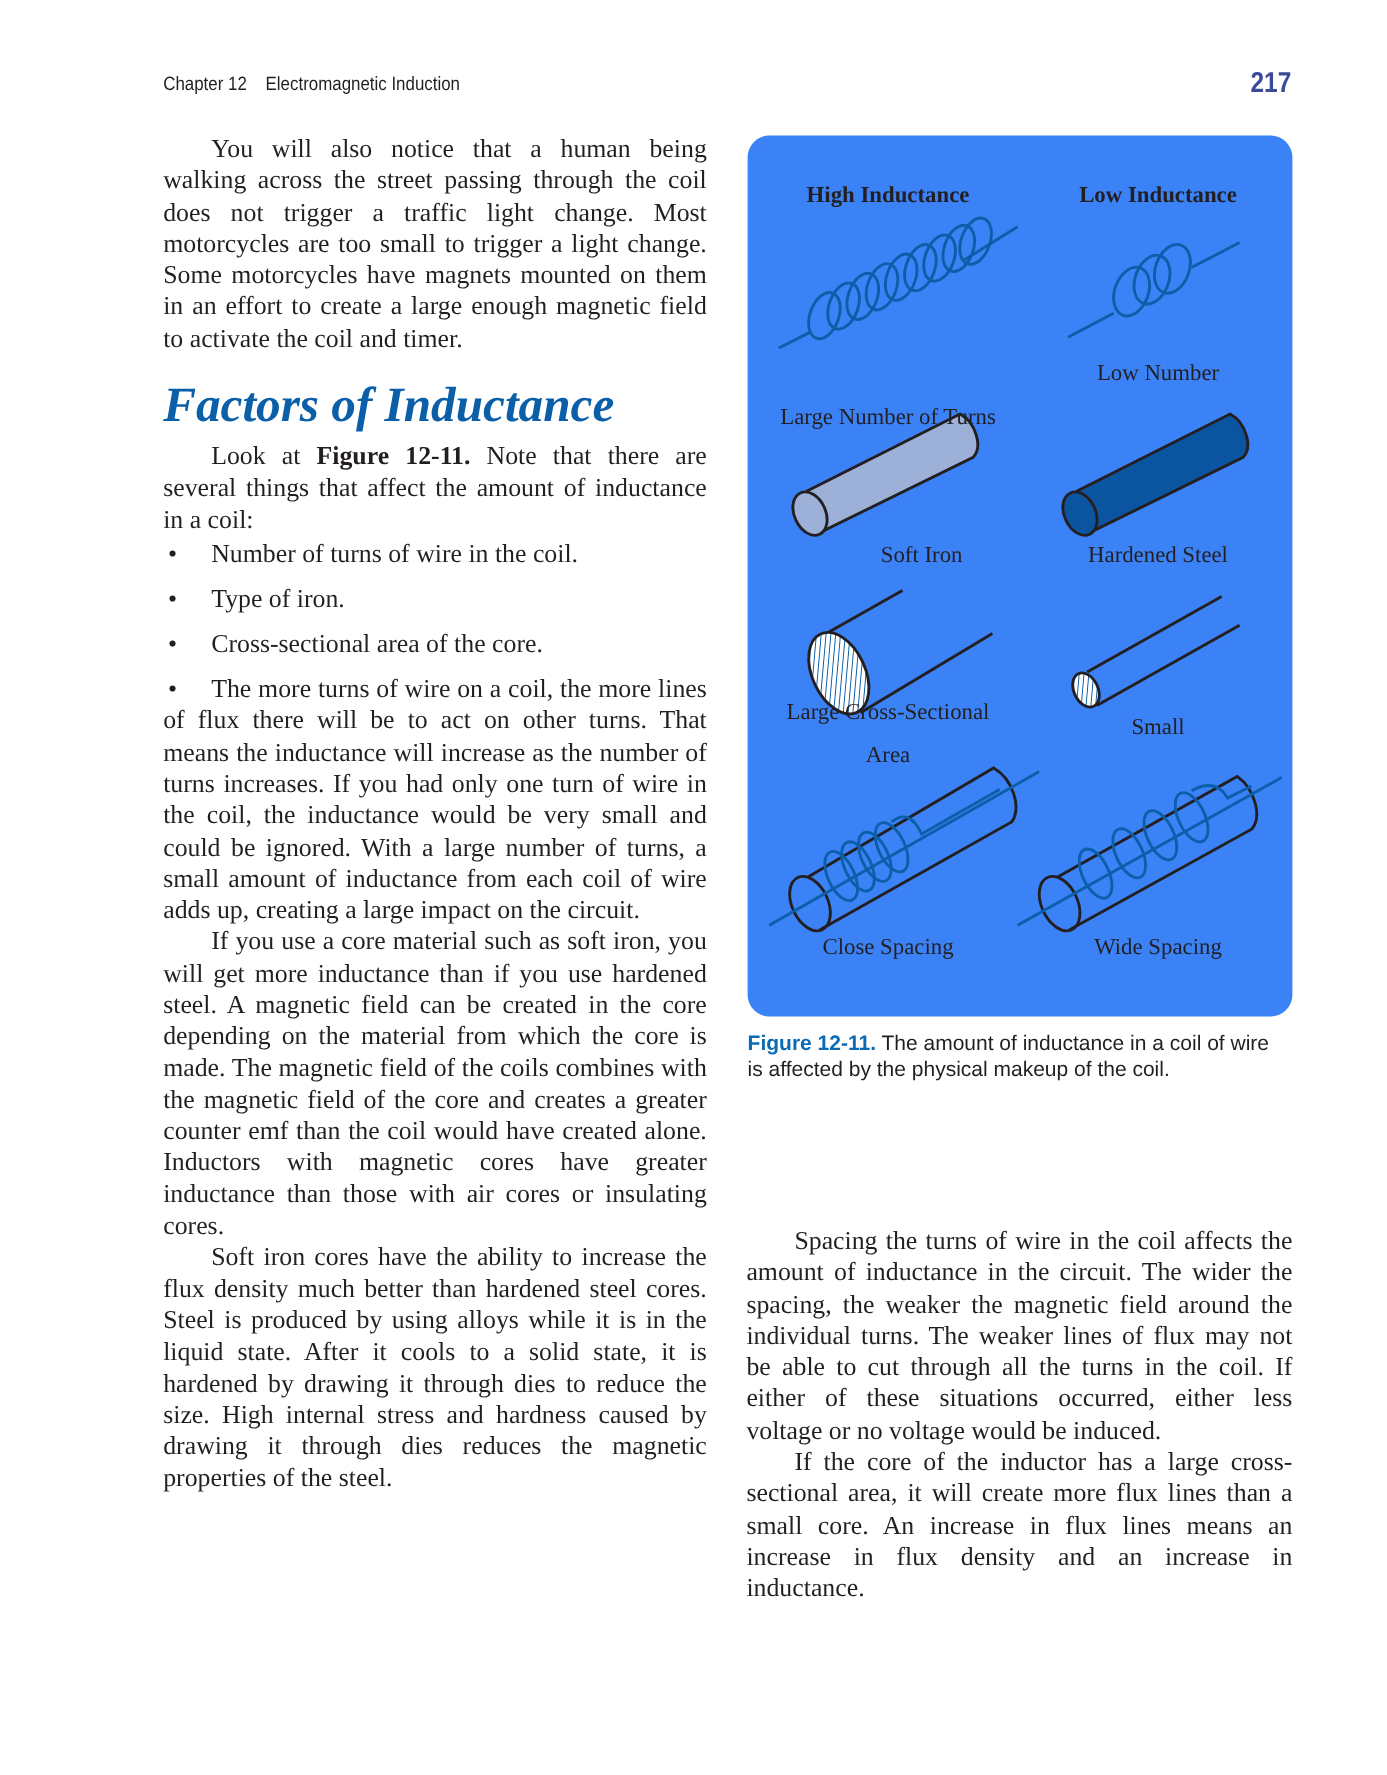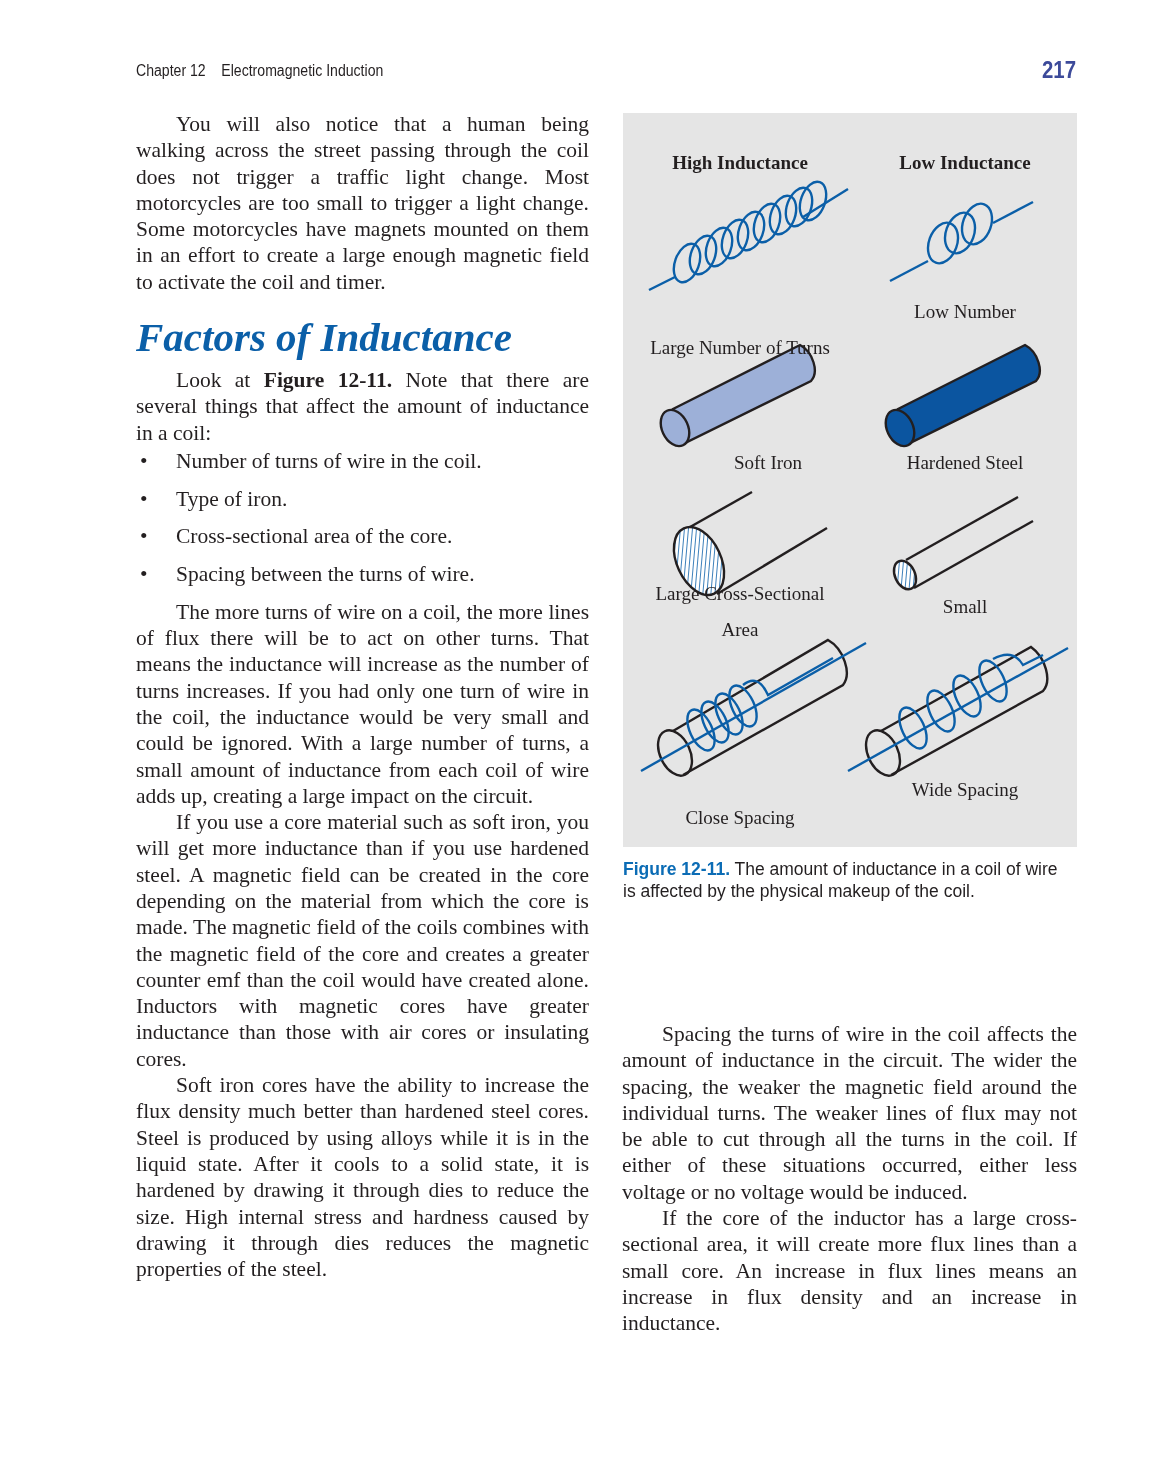--- a/index.html
+++ b/index.html
@@ -8,21 +8,21 @@
   .chapter{position:absolute;left:0;top:4px;font-family:"Liberation Sans",sans-serif;font-size:16px;color:#231f20;transform:scaleX(0.88);transform-origin:left;}
   .pageno{position:absolute;right:0;top:-2px;font-family:"Liberation Sans",sans-serif;font-weight:bold;font-size:24px;color:#3c4a9a;transform:scaleX(0.85);transform-origin:right;}
   .col{position:absolute;font-size:21.5px;line-height:26.3px;text-align:justify;}
   .left{left:136px;top:111px;width:453px;}
   .right{left:622px;top:1021px;width:455px;}
   p{margin:0;text-indent:40px;}
   h2{margin:22px 0 10px 0;font-style:italic;font-weight:bold;color:#0b5fa8;font-size:41px;line-height:40px;}
   ul{list-style:none;margin:0;padding:0;}
   li{position:relative;padding-left:40px;margin:0 0 11.4px 0;text-align:left;}
   li .bul{position:absolute;left:4px;top:0;}
-  .fig{position:absolute;left:623px;top:113px;width:454px;height:734px;background:#e5e5e5;}
+  .fig{position:absolute;left:623px;top:113px;width:454px;height:734px;background:#3b82f6;border-radius:18px;}
   .fig svg{position:absolute;left:0;top:0;}
   .lab{position:absolute;font-size:19px;text-align:center;white-space:nowrap;color:#231f20;}
   .lab.b{font-weight:bold;}
   .caption{position:absolute;left:623px;top:858px;width:440px;font-family:"Liberation Sans",sans-serif;font-size:17.5px;line-height:22px;color:#231f20;}
   .caption .fn{color:#0b6cb5;font-weight:bold;}
 </style>
 </head>
 <body>
 
 <div class="header">
@@ -31,21 +31,21 @@
 </div>
 
 <div class="col left">
   <p>You will also notice that a human being walking across the street passing through the coil does not trigger a traffic light change. Most motorcycles are too small to trigger a light change. Some motorcycles have magnets mounted on them in an effort to create a large enough magnetic field to activate the coil and timer.</p>
   <h2>Factors of Inductance</h2>
   <p><span>Look at </span><b>Figure 12-11.</b><span> Note that there are several things that affect the amount of inductance in a coil:</span></p>
   <ul style="margin-top:2px;">
     <li><span class="bul">•</span><span>Number of turns of wire in the coil.</span></li>
     <li><span class="bul">•</span><span>Type of iron.</span></li>
     <li><span class="bul">•</span><span>Cross-sectional area of the core.</span></li>
-    <li><span class="bul">•</span><span>Spacing between the turns of wire.</span></li>
+    <li><span class="bul">•</span></li>
   </ul>
   <p>The more turns of wire on a coil, the more lines of flux there will be to act on other turns. That means the inductance will increase as the number of turns increases. If you had only one turn of wire in the coil, the inductance would be very small and could be ignored. With a large number of turns, a small amount of inductance from each coil of wire adds up, creating a large impact on the circuit.</p>
   <p>If you use a core material such as soft iron, you will get more inductance than if you use hardened steel. A magnetic field can be created in the core depending on the material from which the core is made. The magnetic field of the coils combines with the magnetic field of the core and creates a greater counter emf than the coil would have created alone. Inductors with magnetic cores have greater inductance than those with air cores or insulating cores.</p>
   <p>Soft iron cores have the ability to increase the flux density much better than hardened steel cores. Steel is produced by using alloys while it is in the liquid state. After it cools to a solid state, it is hardened by drawing it through dies to reduce the size. High internal stress and hardness caused by drawing it through dies reduces the magnetic properties of the steel.</p>
 </div>
 
 <div class="fig">
   <svg width="454" height="734" viewBox="0 0 454 734">
     <defs>
       <pattern id="hatch" width="4" height="4" patternUnits="userSpaceOnUse" patternTransform="rotate(30)">
@@ -133,21 +133,21 @@
   <div class="lab" style="left:0;width:234px;top:188px;margin-top:36px;">Large Number of Turns</div>
   <div class="lab" style="left:230px;width:224px;top:188px;">Low Number</div>
 
   <div class="lab" style="left:0;width:234px;top:339px;margin-left:28px;">Soft Iron</div>
   <div class="lab" style="left:230px;width:224px;top:339px;">Hardened Steel</div>
 
   <div class="lab" style="left:0;width:234px;top:470px;">Large Cross-Sectional</div>
   <div class="lab" style="left:0;width:234px;top:506px;">Area</div>
   <div class="lab" style="left:230px;width:224px;top:483px;">Small</div>
 
-  <div class="lab" style="left:0;width:234px;top:666px;margin-top:28px;">Close Spacing</div>
+  <div class="lab" style="left:0;width:234px;top:666px;">Close Spacing</div>
   <div class="lab" style="left:230px;width:224px;top:666px;">Wide Spacing</div>
 </div>
 
 <div class="caption">
   <span class="fn">Figure 12-11.</span><span> The amount of inductance in a coil of wire is affected by the physical makeup of the coil.</span>
 </div>
 
 <div class="col right">
   <p>Spacing the turns of wire in the coil affects the amount of inductance in the circuit. The wider the spacing, the weaker the magnetic field around the individual turns. The weaker lines of flux may not be able to cut through all the turns in the coil. If either of these situations occurred, either less voltage or no voltage would be induced.</p>
   <p>If the core of the inductor has a large cross-sectional area, it will create more flux lines than a small core. An increase in flux lines means an increase in flux density and an increase in inductance.</p>

